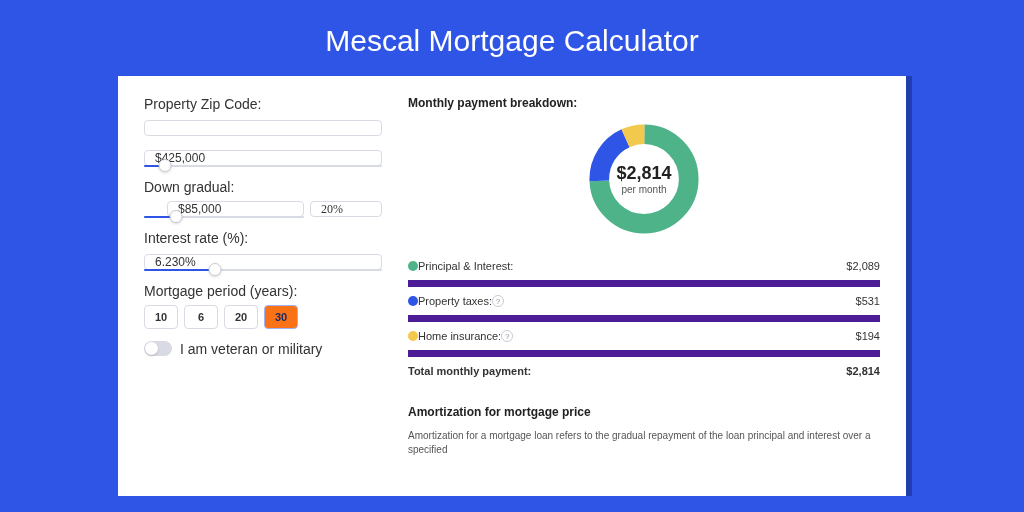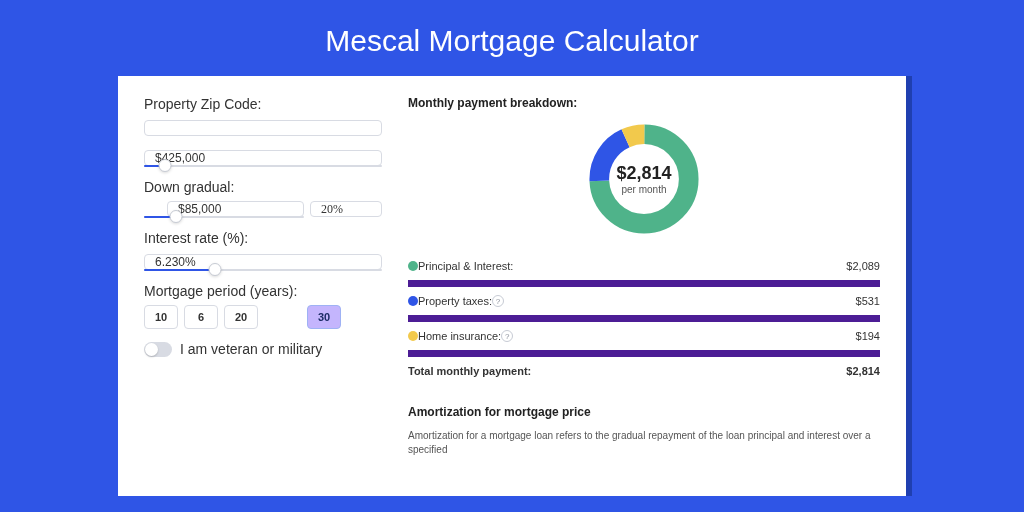--- a/index.html
+++ b/index.html
@@ -13,22 +13,22 @@
   .inp { width: 100%; height: 16px; border: 1px solid #d8dbe3; border-radius: 4px; padding: 0 10px; font-size: 12px; color: #333; background: #fff; }
   .group { margin-bottom: 12px; }
   .slider-track { height: 2px; background: #d8dbe3; position: relative; margin-top: -1px; border-radius: 2px; }
   .slider-fill { position: absolute; top: 0; left: 0; height: 2px; background: #2f55e6; border-radius: 2px; }
   .slider-thumb { position: absolute; top: -6px; width: 13px; height: 13px; background: #fff; border: 1px solid #c7cbd4; border-radius: 50%; box-shadow: 0 1px 3px rgba(0,0,0,.15); transform: translateX(-50%); }
   .dp-row { display: flex; gap: 6px; padding-left: 23px; }
   .dp-row .inp:first-child { flex: 1; }
   .dp-row .inp:last-child { width: 72px; font-family: Liberation Serif, serif; }
   .periods { display: flex; gap: 6px; }
   .pbtn { width: 34px; height: 24px; border: 1px solid #d8dbe3; border-radius: 4px; font-size: 11px; font-weight: 600; color: #333; background: #fff; display: flex; align-items: center; justify-content: center; cursor: pointer; }
-  .pbtn.active { background: #c4b5fd; border-color: #9fb2f4; color: #1c2b66; margin-left: 43px; }
-  .toggle-row { display: flex; align-items: center; gap: 8px; margin-top: 6px; }
+  .pbtn.active { background: #f97316; border-color: #9fb2f4; color: #1c2b66; }
+  .toggle-row { display: flex; align-items: flex-start; gap: 8px; margin-top: 6px; }
   .toggle { width: 28px; height: 15px; background: #d8dbe3; border-radius: 8px; position: relative; }
   .toggle::after { content: ""; position: absolute; left: 1px; top: 1px; width: 13px; height: 13px; background: #fff; border-radius: 50%; box-shadow: 0 1px 2px rgba(0,0,0,.2); }
   .section-title { font-size: 12px; font-weight: 700; color: #222; margin-bottom: 10px; }
   .donut-wrap { display: flex; justify-content: center; margin: 6px 0 14px 0; }
   .donut { position: relative; width: 118px; height: 118px; }
   .donut svg { width: 118px; height: 118px; }
   .donut-center { position: absolute; top: 0; left: 0; width: 100%; height: 100%; display: flex; flex-direction: column; justify-content: center; align-items: center; }
   .donut-val { font-size: 18px; font-weight: 700; color: #222; }
   .donut-sub { font-size: 10px; color: #555; }
   .legend { }

